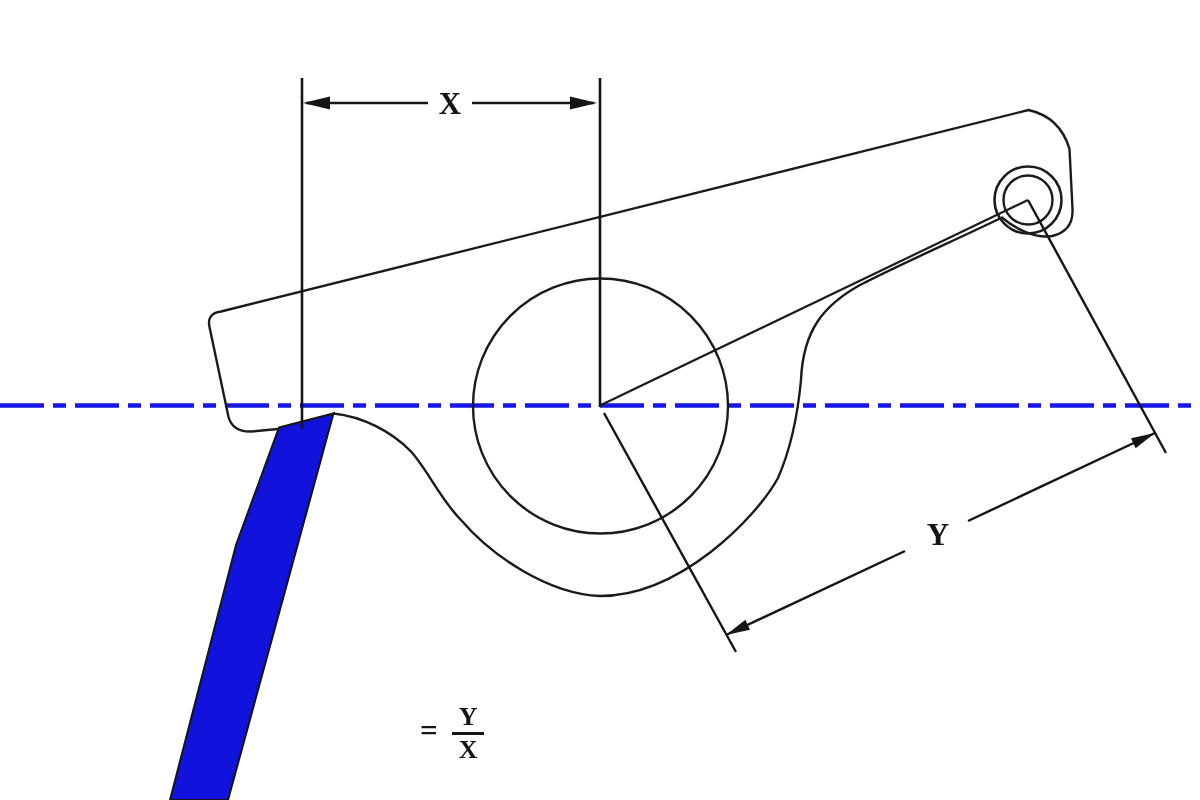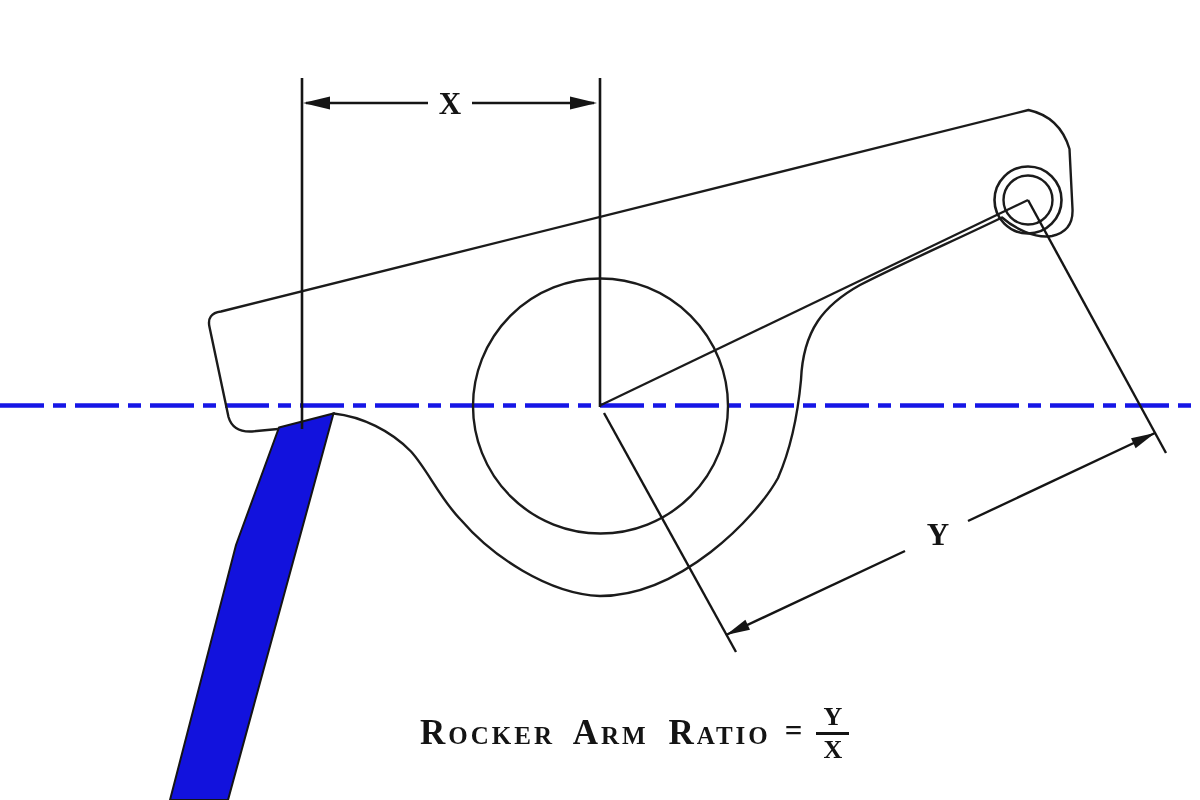--- a/index.html
+++ b/index.html
@@ -108,21 +108,20 @@
     <line x1="1028" y1="200" x2="1166" y2="453" stroke="#151515" stroke-width="2.4"></line>
 
     <line x1="726" y1="635" x2="905" y2="551" stroke="#151515" stroke-width="2.4"></line>
     <line x1="968" y1="521" x2="1155" y2="433" stroke="#151515" stroke-width="2.4"></line>
     <path d="M 726 635 L 750 629.8 L 745.4 619.8 Z" fill="#151515"></path>
     <path d="M 1155 433 L 1135.6 448.2 L 1131 438.2 Z" fill="#151515"></path>
     <text x="938" y="545" text-anchor="middle" class="dim-label">Y</text>
   </svg>
 
   <div class="caption">
-    <span class="caption-title">Rocker Arm Ratio</span>
     <span class="caption-equals">=</span>
     <span class="fraction">
       <span class="numerator">Y</span>
       <span class="denominator">X</span>
     </span>
   </div>
 
 </div>
 
 </body></html>

